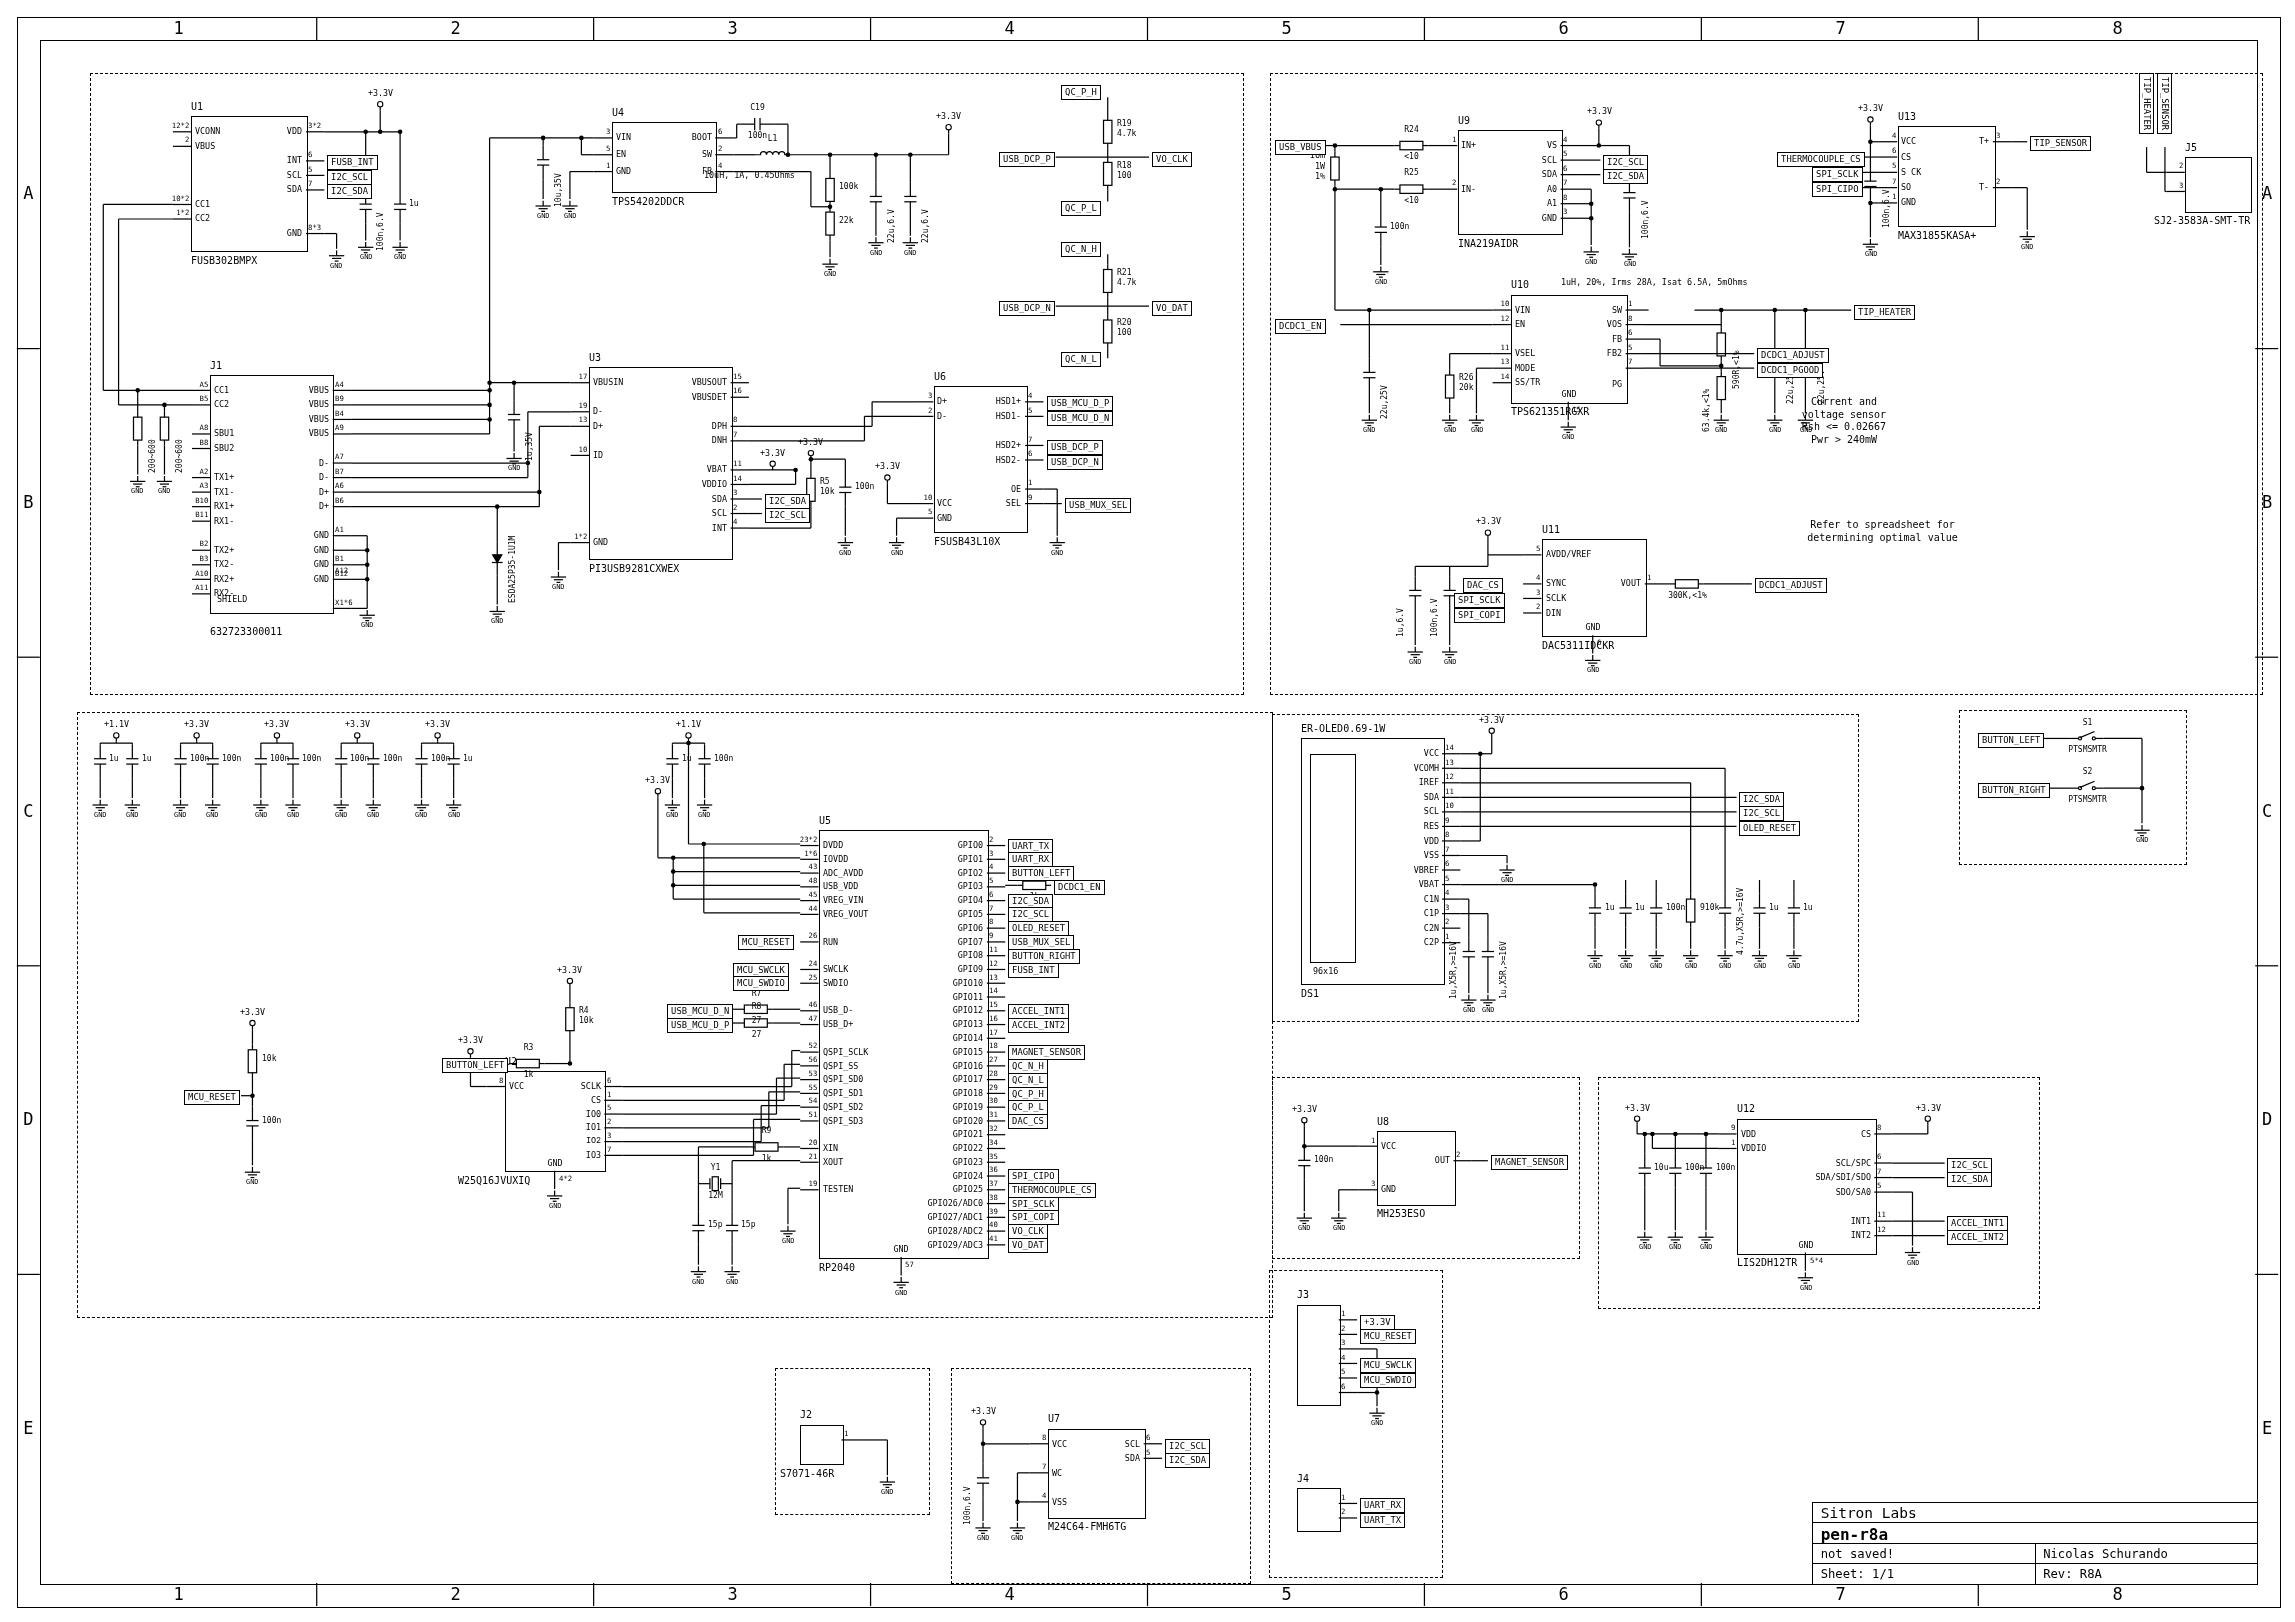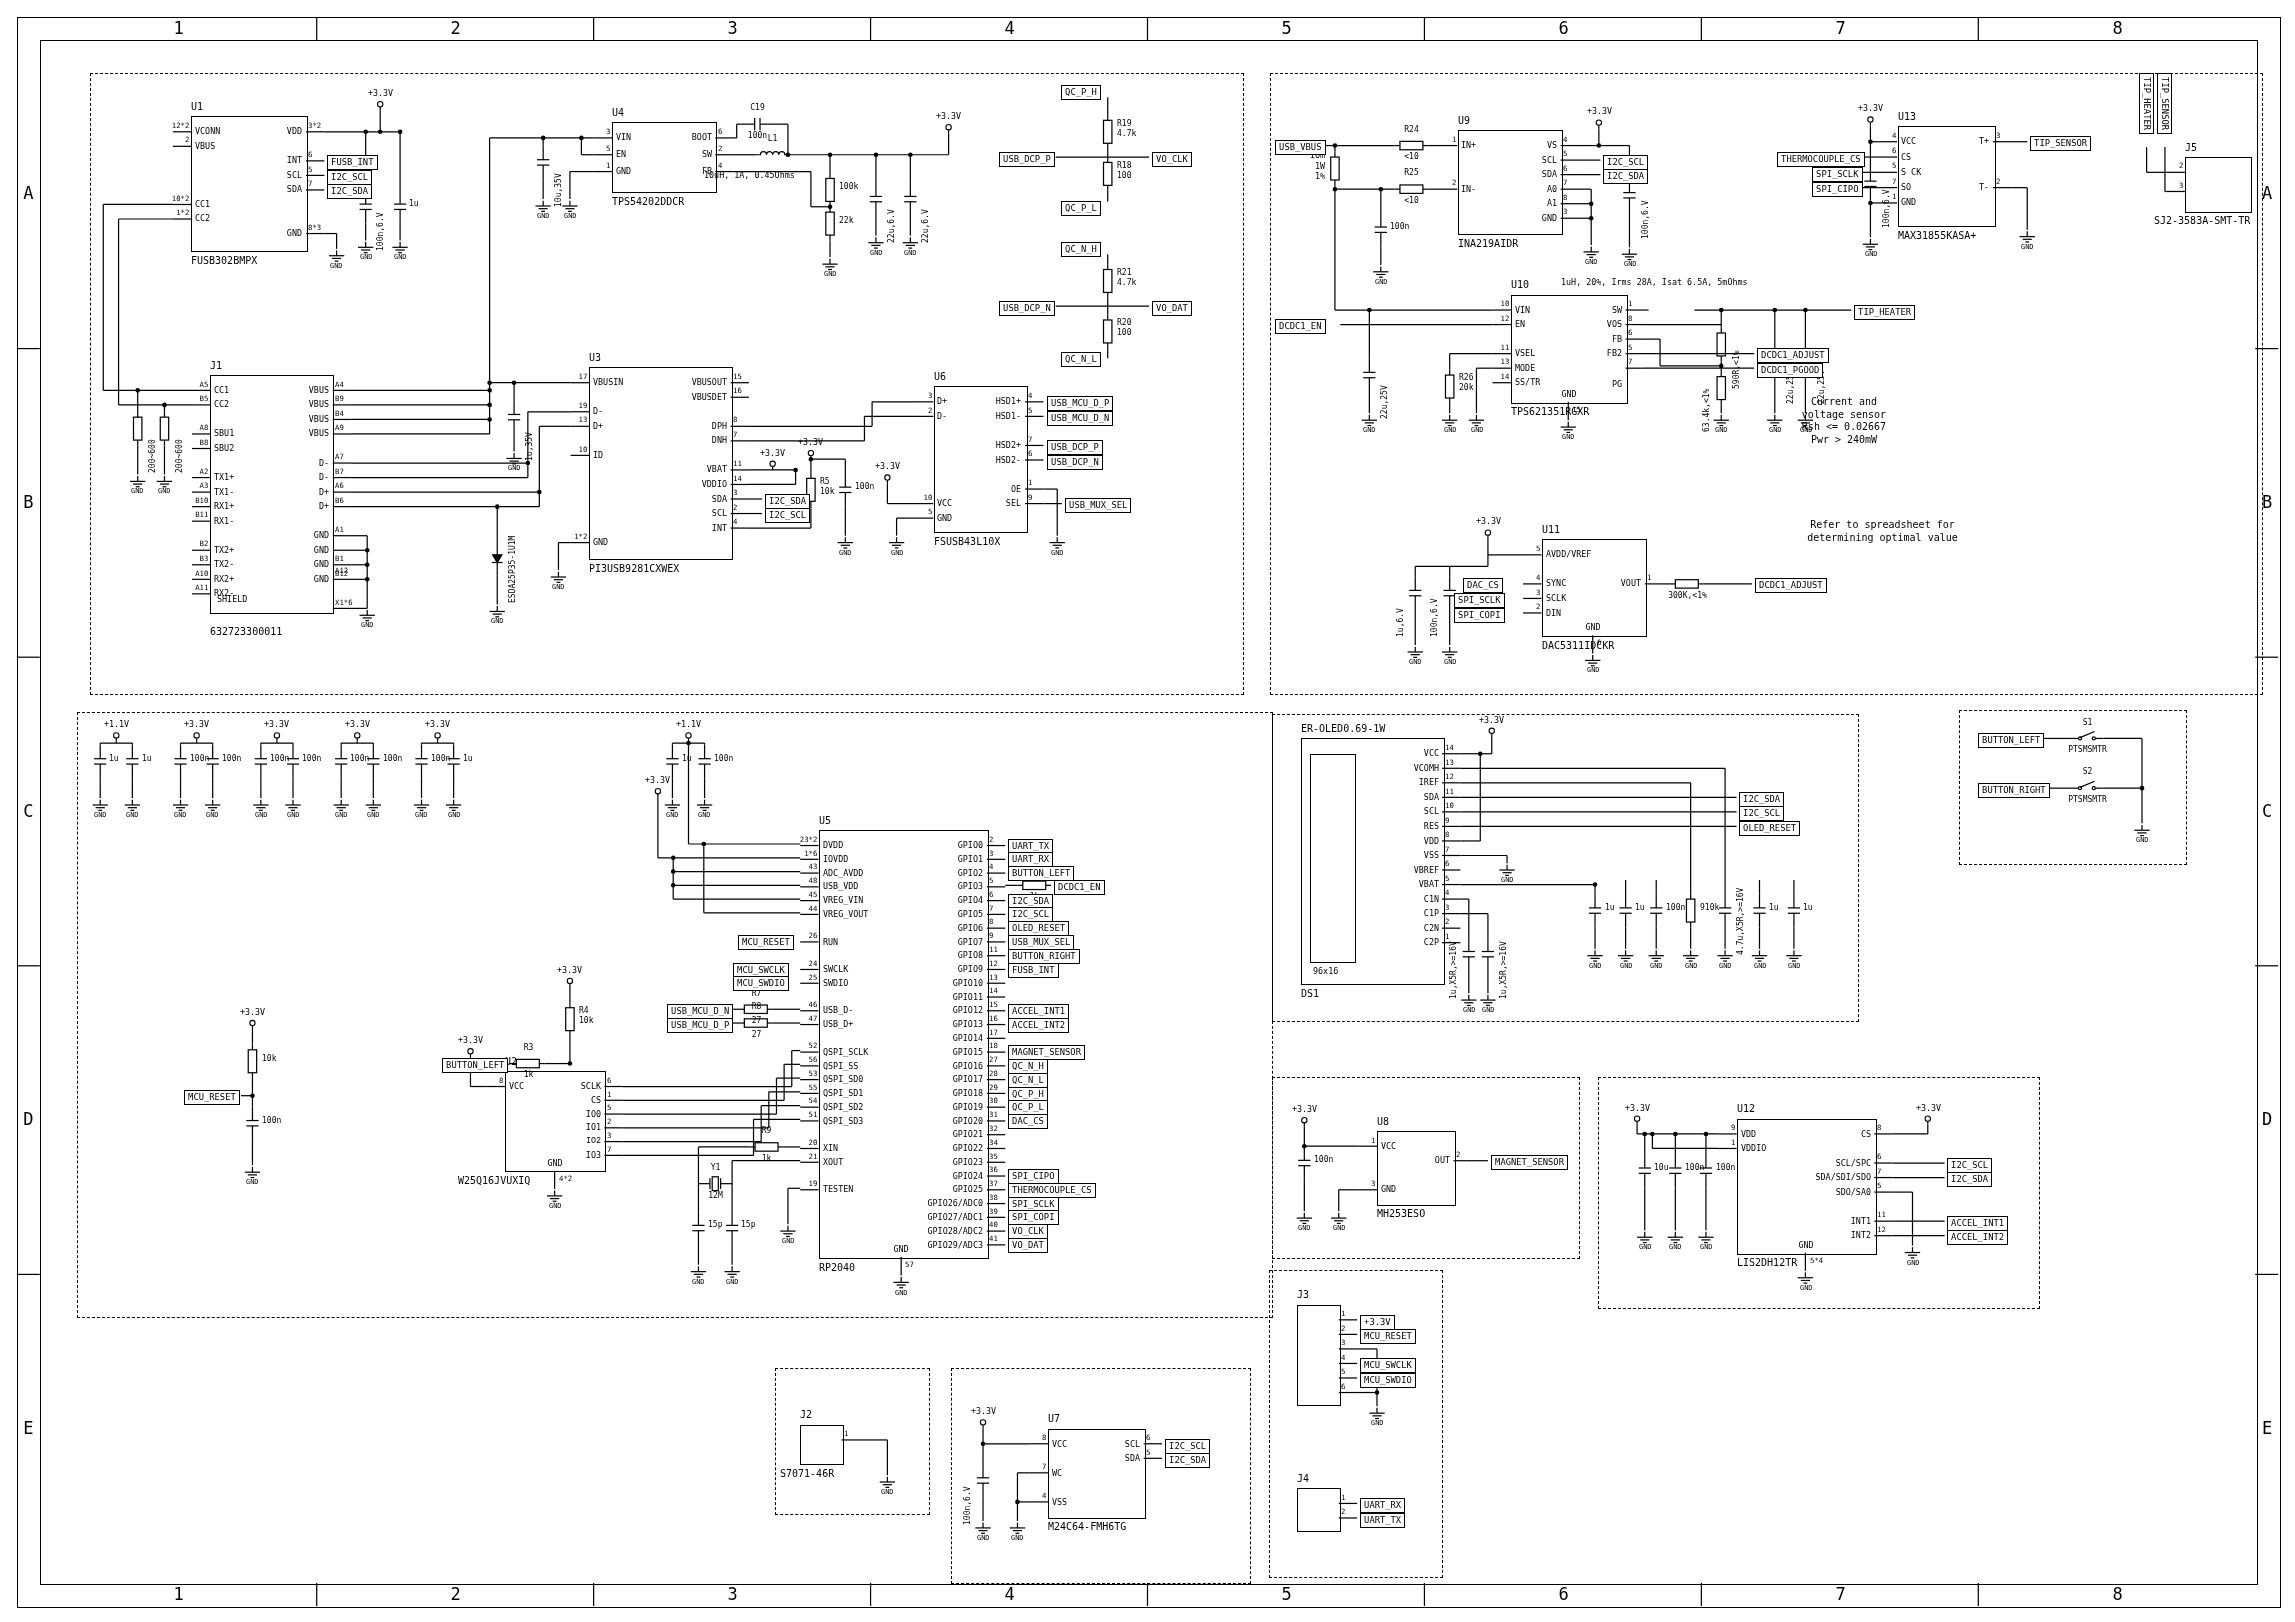--- a/index.html
+++ b/index.html
@@ -1088,20 +1088,32 @@
       <use href="#sym-cap" xlink:href="#sym-cap" transform="translate(2230,1530) rotate(90)"></use>
       <use href="#sym-cap" xlink:href="#sym-cap" transform="translate(1285,1935) rotate(90)"></use>
       <use href="#sym-sw" xlink:href="#sym-sw" transform="translate(2728,965) rotate(0)"></use>
       <use href="#sym-sw" xlink:href="#sym-sw" transform="translate(2728,1030) rotate(0)"></use>
       <use href="#sym-dio" xlink:href="#sym-dio" transform="translate(650,730) rotate(90)"></use>
     </svg>
 
   <div class="frame-outer" style="left:17px;top:17px;width:2262px;height:1589px"></div>
   <div class="frame-inner" style="left:40px;top:40px;width:2216px;height:1543px"></div>
 
+  <div class="tblock" style="left:1812px;top:1502px;width:444px;height:81px">
+    <div class="tb-row tb-company">Sitron Labs</div>
+    <div class="tb-row tb-title">pen-r8a</div>
+    <div class="tb-row tb-split">
+      <div>not saved!</div>
+      <div>Nicolas Schurando</div>
+    </div>
+    <div class="tb-row tb-split">
+      <div>Sheet:  1/1</div>
+      <div>Rev:  R8A</div>
+    </div>
+  </div>
 <div class="frame-label abs" style="left: 163px; top: 18.4px;">1</div>
     <div class="frame-label abs" style="left: 163px; top: 1584px;">1</div>
     <div class="frame-label abs" style="left: 440px; top: 18.4px;">2</div>
     <div class="frame-label abs" style="left: 440px; top: 1584px;">2</div>
     <div class="frame-label abs" style="left: 717px; top: 18.4px;">3</div>
     <div class="frame-label abs" style="left: 717px; top: 1584px;">3</div>
     <div class="frame-label abs" style="left: 994px; top: 18.4px;">4</div>
     <div class="frame-label abs" style="left: 994px; top: 1584px;">4</div>
     <div class="frame-label abs" style="left: 1271px; top: 18.4px;">5</div>
     <div class="frame-label abs" style="left: 1271px; top: 1584px;">5</div>

